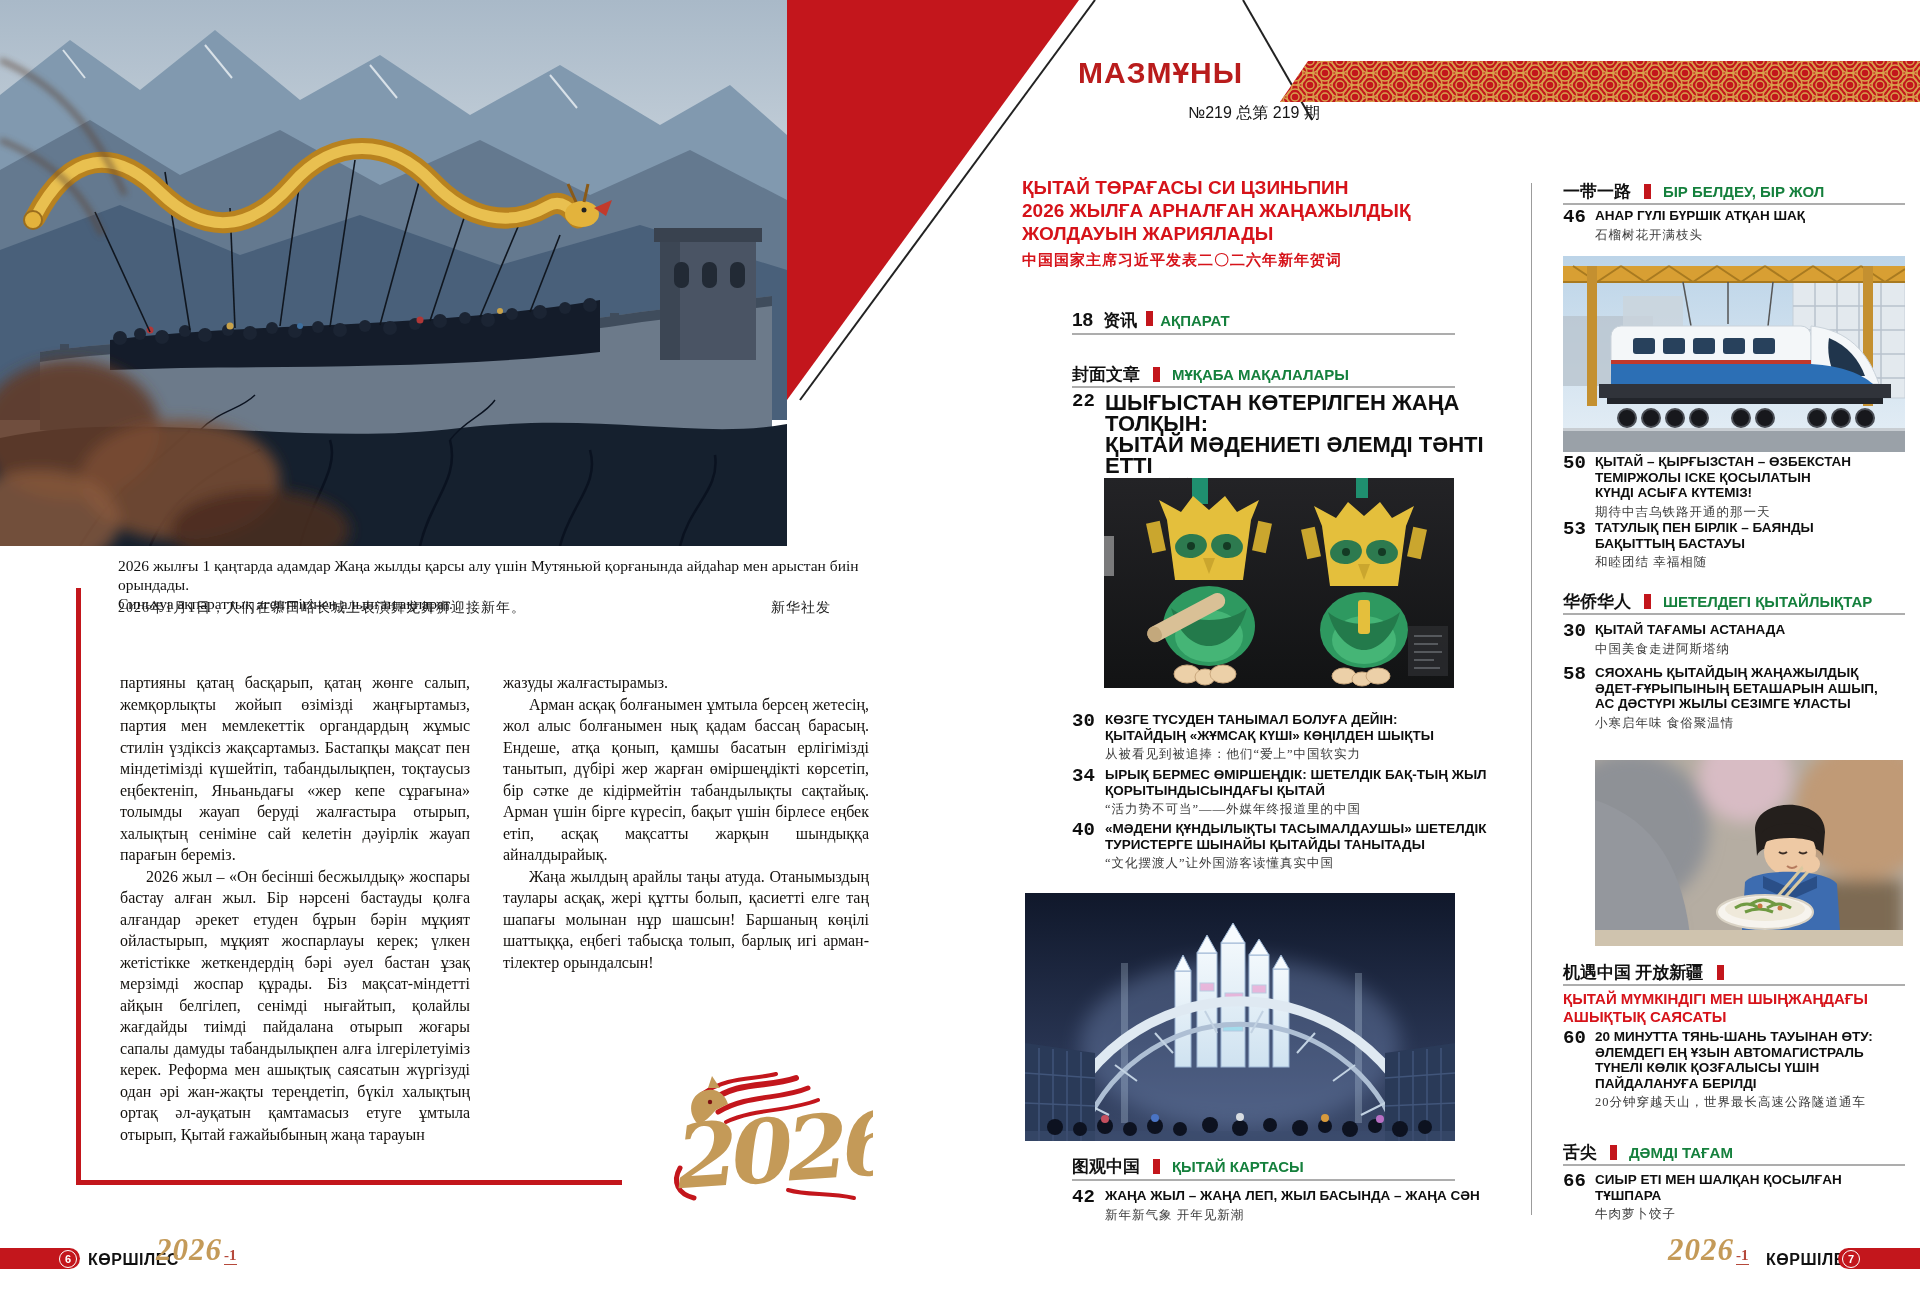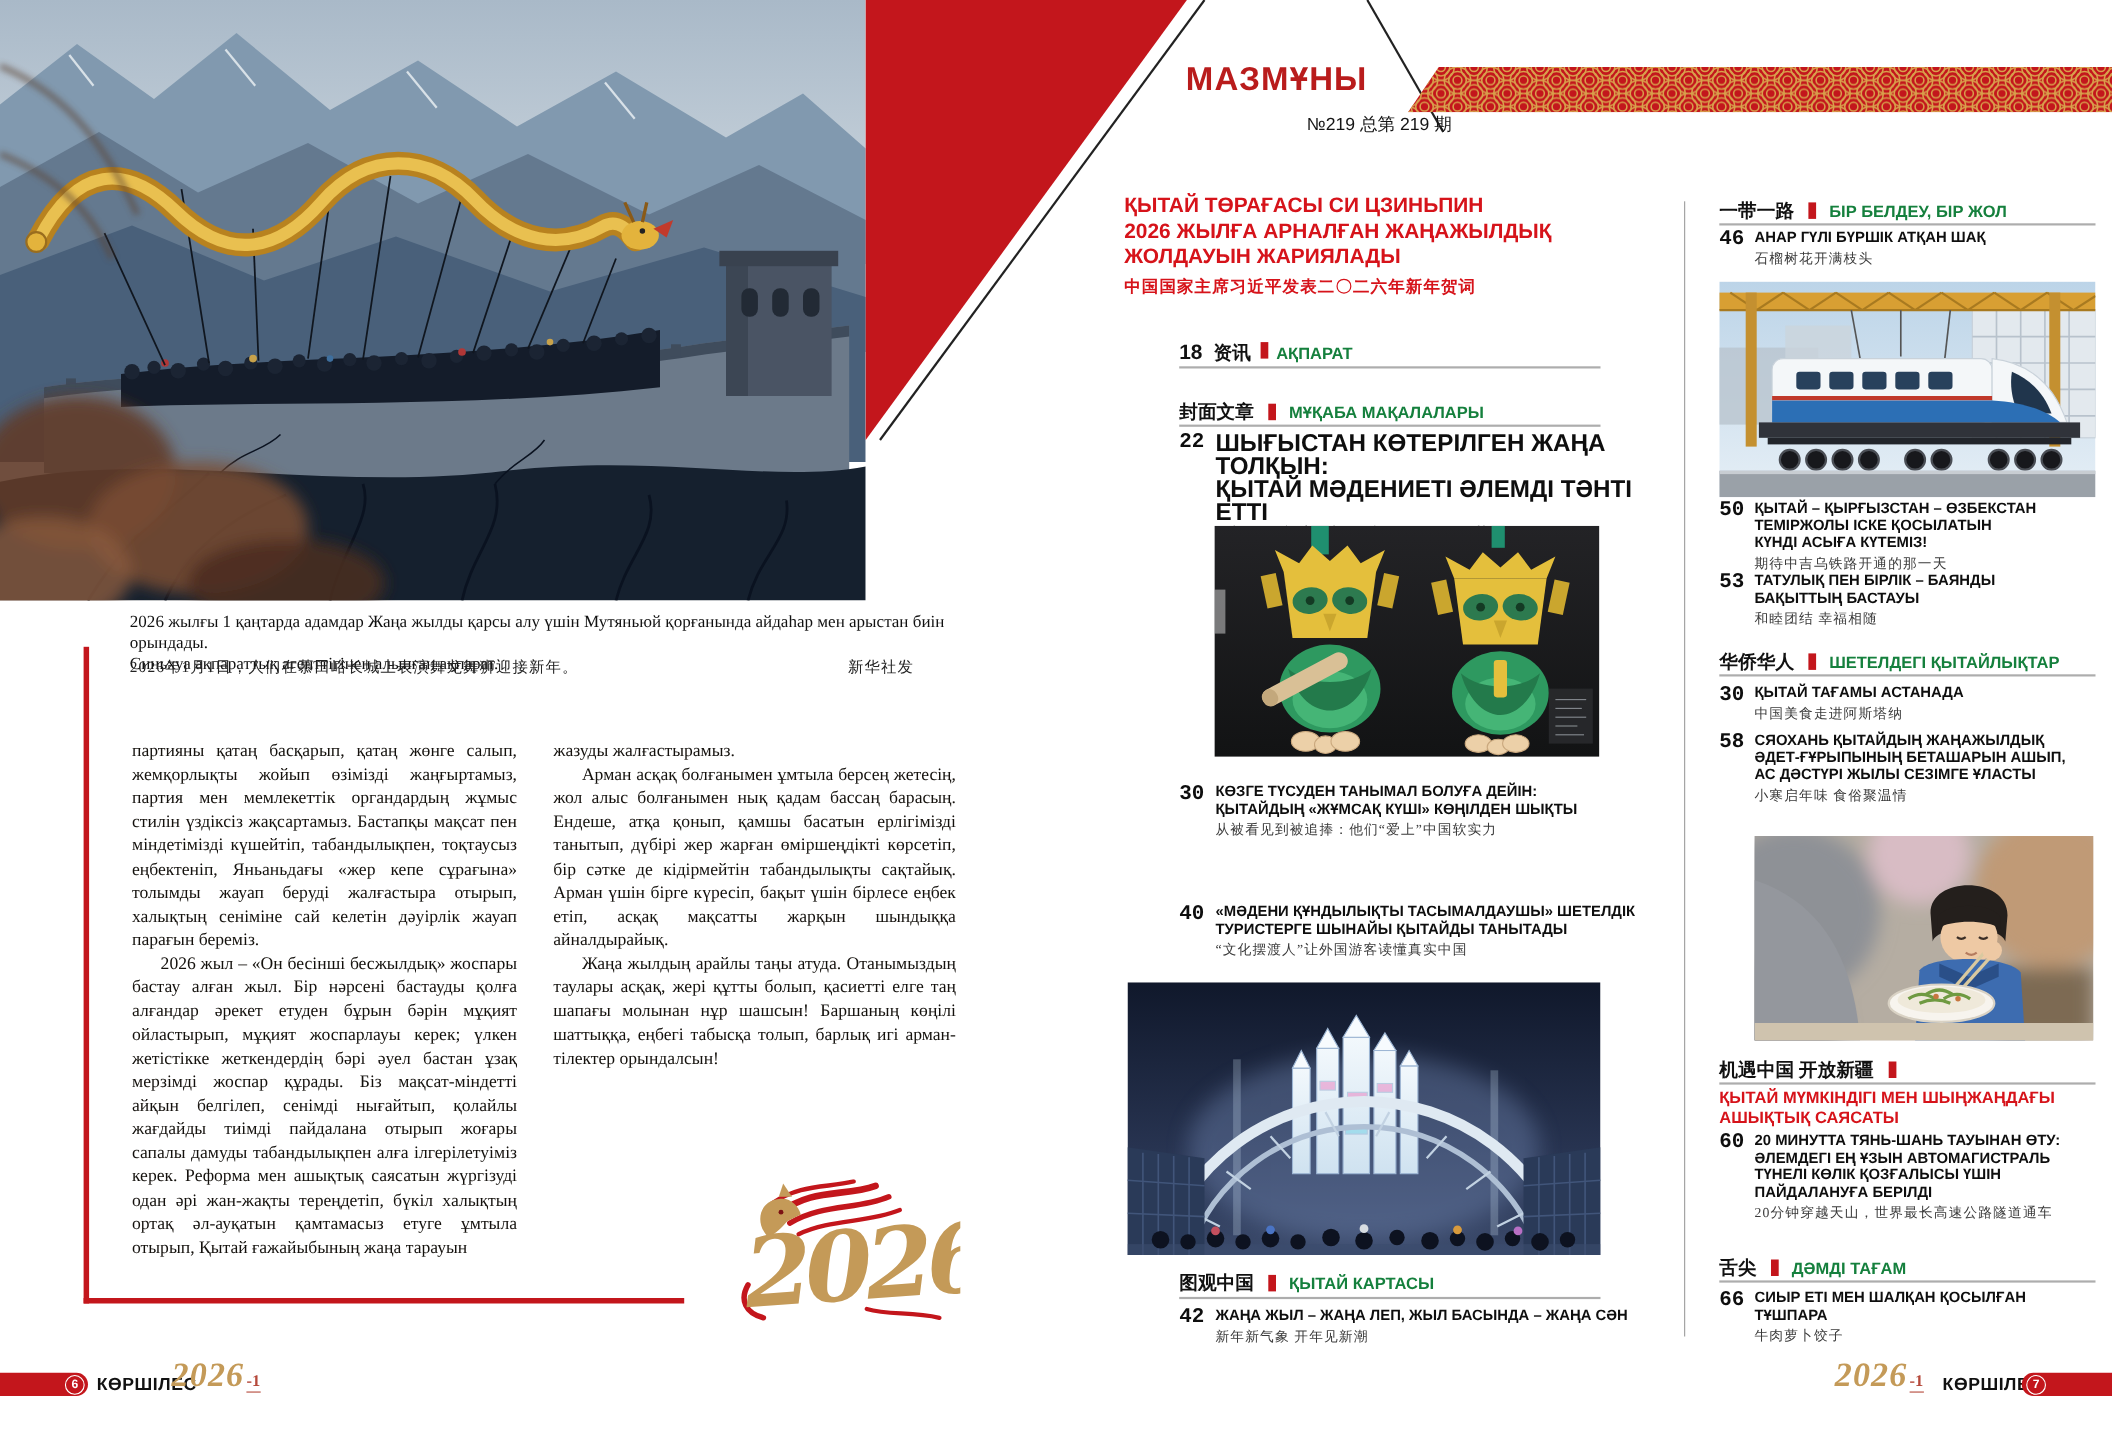--- a/index.html
+++ b/index.html
@@ -357,20 +357,26 @@
       </g>
     </g>
   </svg>
 
   <div class="abs item" style="left:1072px;top:712px;width:383px">
     <span class="num">30</span>
     <div class="tt">КӨЗГЕ ТҮСУДЕН ТАНЫМАЛ БОЛУҒА ДЕЙІН:
 ҚЫТАЙДЫҢ «ЖҰМСАҚ КҮШІ» КӨҢІЛДЕН ШЫҚТЫ</div>
     <div class="zh">从被看见到被追捧：他们“爱上”中国软实力</div>
   </div>
+  <div class="abs item" style="left:1072px;top:767px;width:383px">
+    <span class="num">34</span>
+    <div class="tt">ЫРЫҚ БЕРМЕС ӨМІРШЕҢДІК: ШЕТЕЛДІК БАҚ-ТЫҢ ЖЫЛ
+ҚОРЫТЫНДЫСЫНДАҒЫ ҚЫТАЙ</div>
+    <div class="zh">“活力势不可当”——外媒年终报道里的中国</div>
+  </div>
   <div class="abs item" style="left:1072px;top:821px;width:383px">
     <span class="num">40</span>
     <div class="tt">«МӘДЕНИ ҚҰНДЫЛЫҚТЫ ТАСЫМАЛДАУШЫ» ШЕТЕЛДІК
 ТУРИСТЕРГЕ ШЫНАЙЫ ҚЫТАЙДЫ ТАНЫТАДЫ</div>
     <div class="zh">“文化摆渡人”让外国游客读懂真实中国</div>
   </div>
 
   <svg class="abs" style="left:1025px;top:893px" width="430" height="248" viewBox="0 0 430 248" role="img">
     <defs>
       <linearGradient id="night" x1="0" y1="0" x2="0" y2="1">

